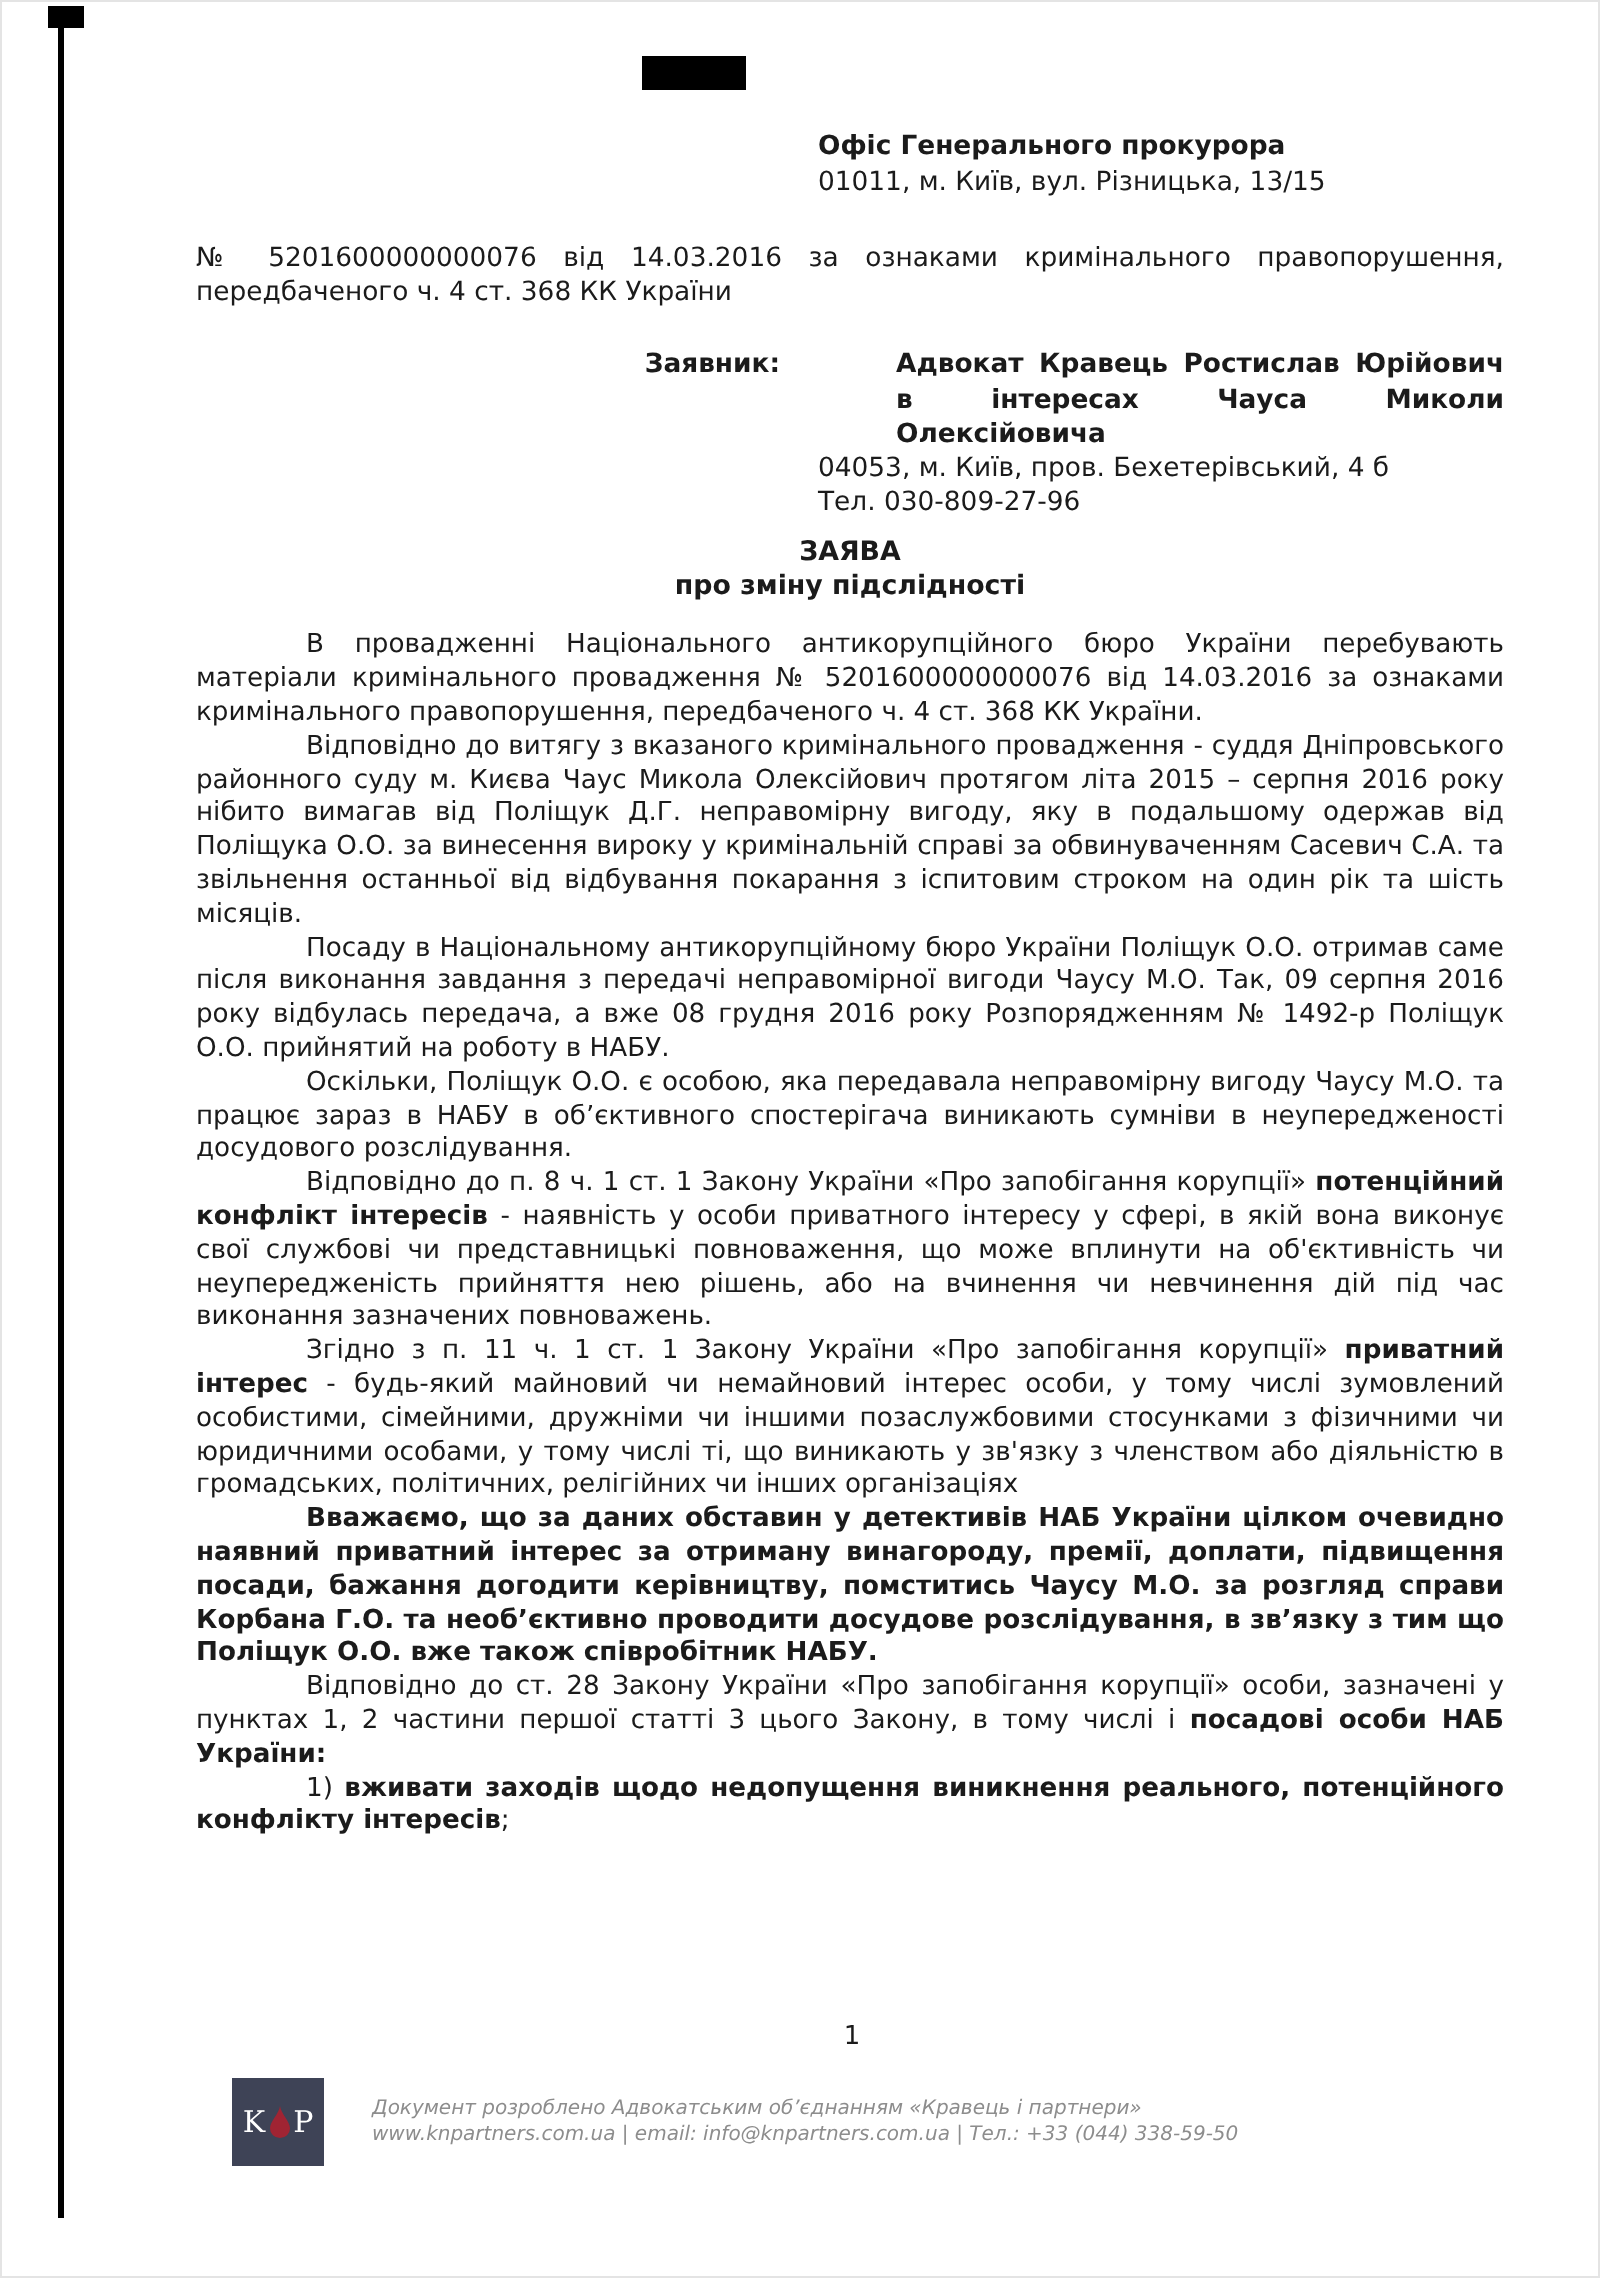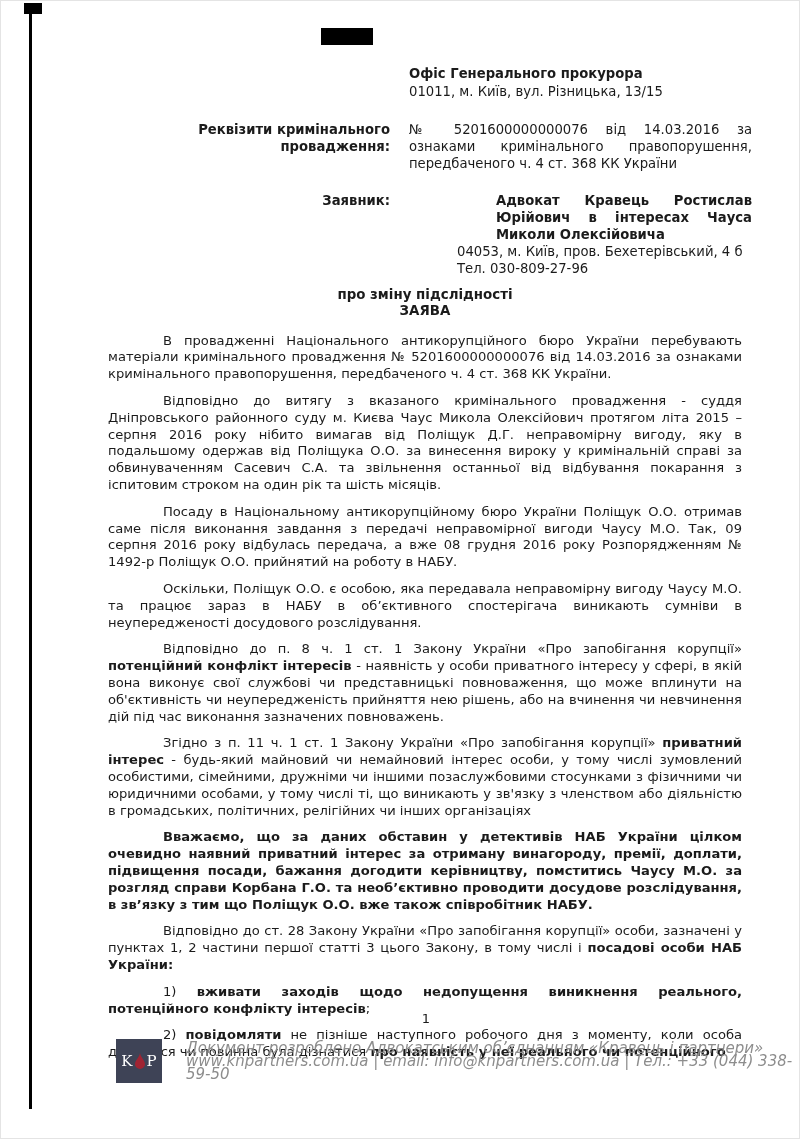--- a/index.html
+++ b/index.html
@@ -18,94 +18,92 @@
   .artifact{position:absolute;background:#000;}
   .art-blob{left:23px;top:2px;width:18px;height:11px;}
   .art-line{left:28px;top:12px;width:3px;height:1096px;}
   .art-bar{left:320px;top:27px;width:52px;height:17px;}
 
   .letterhead{margin-left:311px;font-size:13.2px;line-height:17.5px;}
   .office{font-weight:bold;}
 
   .row{display:flex;font-size:13.2px;line-height:17.2px;}
   .row-req{margin-top:21px;}
-  .row-app{margin-top:19px;gap:48px;}
+  .row-app{margin-top:19px;}
   .label{width:292px;margin-right:19px;text-align:right;font-weight:bold;flex:none;}
   .value{flex:1;text-align:justify;}
   .app-name{font-weight:bold;text-align:justify;margin-left:39px;}
 
   .doc-title{margin-top:9px;text-align:center;font-weight:bold;font-size:13.4px;line-height:16.5px;}
 
   .body-text{margin-top:13px;font-size:13.1px;line-height:16.8px;text-align:justify;}
-  .body-text p{margin:10px;text-indent:55px;}
+  .body-text p{margin:0;text-indent:55px;}
   .body-text b{font-weight:bold;}
 
   .page-num{position:absolute;left:97px;top:1010px;width:656px;text-align:center;font-size:13px;}
 
   .footer{position:absolute;left:115px;top:1038px;display:flex;align-items:center;}
   .logo{
     width:46px;height:44px;flex:none;
     background:var(--logo-bg,#3e4356);
     color:#ffffff;
     display:flex;align-items:center;justify-content:center;gap:2px;
     font-family:"DejaVu Serif","Liberation Serif",serif;
     font-size:15px;
   }
   .logo svg{display:block;}
   .footer-text{
     margin-left:24px;
-    font-size:15px;line-height:13px;
+    font-size:10px;line-height:13px;
     font-style:italic;color:#8d8d8d;
     font-family:"DejaVu Sans","Liberation Sans",sans-serif;
   }
 </style>
 </head>
 <body>
 
 <div class="page">
 
   <div class="artifact art-blob"></div>
   <div class="artifact art-line"></div>
   <div class="artifact art-bar"></div>
 
   <div class="letterhead">
     <div class="office">Офіс Генерального прокурора</div>
     <div>01011, м. Київ, вул. Різницька, 13/15</div>
   </div>
 
   <div class="row row-req">
-    <div class="label">Реквізити кримінального провадження:</div>
     <div class="value">№ 5201600000000076 від 14.03.2016 за ознаками кримінального правопорушення, передбаченого ч. 4 ст. 368 КК України</div>
   </div>
 
   <div class="row row-app">
     <div class="label">Заявник:</div>
     <div class="value">
       <div class="app-name">Адвокат Кравець Ростислав Юрійович в інтересах Чауса Миколи Олексійовича</div>
       <div>04053, м. Київ, пров. Бехетерівський, 4 б</div>
       <div>Тел. 030-809-27-96</div>
     </div>
   </div>
 
   <div class="doc-title">
+    <div>ЗАЯВА</div>
     <div>про зміну підслідності</div>
-    <div>ЗАЯВА</div>
   </div>
 
   <div class="body-text">
     <p><span>В провадженні Національного антикорупційного бюро України перебувають матеріали кримінального провадження № 5201600000000076 від 14.03.2016 за ознаками кримінального правопорушення, передбаченого ч. 4 ст. 368 КК України.</span></p>
     <p><span>Відповідно до витягу з вказаного кримінального провадження - суддя Дніпровського районного суду м. Києва Чаус Микола Олексійович протягом літа 2015 – серпня 2016 року нібито вимагав від Поліщук Д.Г. неправомірну вигоду, яку в подальшому одержав від Поліщука О.О. за винесення вироку у кримінальній справі за обвинуваченням Сасевич С.А. та звільнення останньої від відбування покарання з іспитовим строком на один рік та шість місяців.</span></p>
     <p><span>Посаду в Національному антикорупційному бюро України Поліщук О.О. отримав саме після виконання завдання з передачі неправомірної вигоди Чаусу М.О. Так, 09 серпня 2016 року відбулась передача, а вже 08 грудня 2016 року Розпорядженням № 1492-р Поліщук О.О. прийнятий на роботу в НАБУ.</span></p>
     <p><span>Оскільки, Поліщук О.О. є особою, яка передавала неправомірну вигоду Чаусу М.О. та працює зараз в НАБУ в об’єктивного спостерігача виникають сумніви в неупередженості досудового розслідування.</span></p>
     <p><span>Відповідно до п. 8 ч. 1 ст. 1 Закону України «Про запобігання корупції» </span><b>потенційний конфлікт інтересів</b><span> - наявність у особи приватного інтересу у сфері, в якій вона виконує свої службові чи представницькі повноваження, що може вплинути на об'єктивність чи неупередженість прийняття нею рішень, або на вчинення чи невчинення дій під час виконання зазначених повноважень.</span></p>
     <p><span>Згідно з п. 11 ч. 1 ст. 1 Закону України «Про запобігання корупції» </span><b>приватний інтерес</b><span> - будь-який майновий чи немайновий інтерес особи, у тому числі зумовлений особистими, сімейними, дружніми чи іншими позаслужбовими стосунками з фізичними чи юридичними особами, у тому числі ті, що виникають у зв'язку з членством або діяльністю в громадських, політичних, релігійних чи інших організаціях</span></p>
     <p><b>Вважаємо, що за даних обставин у детективів НАБ України цілком очевидно наявний приватний інтерес за отриману винагороду, премії, доплати, підвищення посади, бажання догодити керівництву, помститись Чаусу М.О. за розгляд справи Корбана Г.О. та необ’єктивно проводити досудове розслідування, в зв’язку з тим що Поліщук О.О. вже також співробітник НАБУ.</b></p>
     <p><span>Відповідно до ст. 28 Закону України «Про запобігання корупції» особи, зазначені у пунктах 1, 2 частини першої статті 3 цього Закону, в тому числі і </span><b>посадові особи НАБ України:</b></p>
     <p><span>1) </span><b>вживати заходів щодо недопущення виникнення реального, потенційного конфлікту інтересів</b><span>;</span></p>
-    <p><span>2) </span><b>повідомляти</b><span> не пізніше наступного робочого дня з моменту, коли особа дізналася чи повинна була дізнатися </span><b>про наявність у неї реального чи потенційного</b></p>
   </div>
 
   <div class="page-num">1</div>
 
   <div class="footer">
     <div class="logo">
       <span>K</span>
       <span>
         <svg width="10" height="16" viewBox="0 0 10 16" xmlns="http://www.w3.org/2000/svg">
           <path d="M5 0 C5.5 4 10 7.5 10 11.2 A5 4.8 0 1 1 0 11.2 C0 7.5 4.5 4 5 0 Z" fill="var(--logo-accent,#a02433)"></path>

